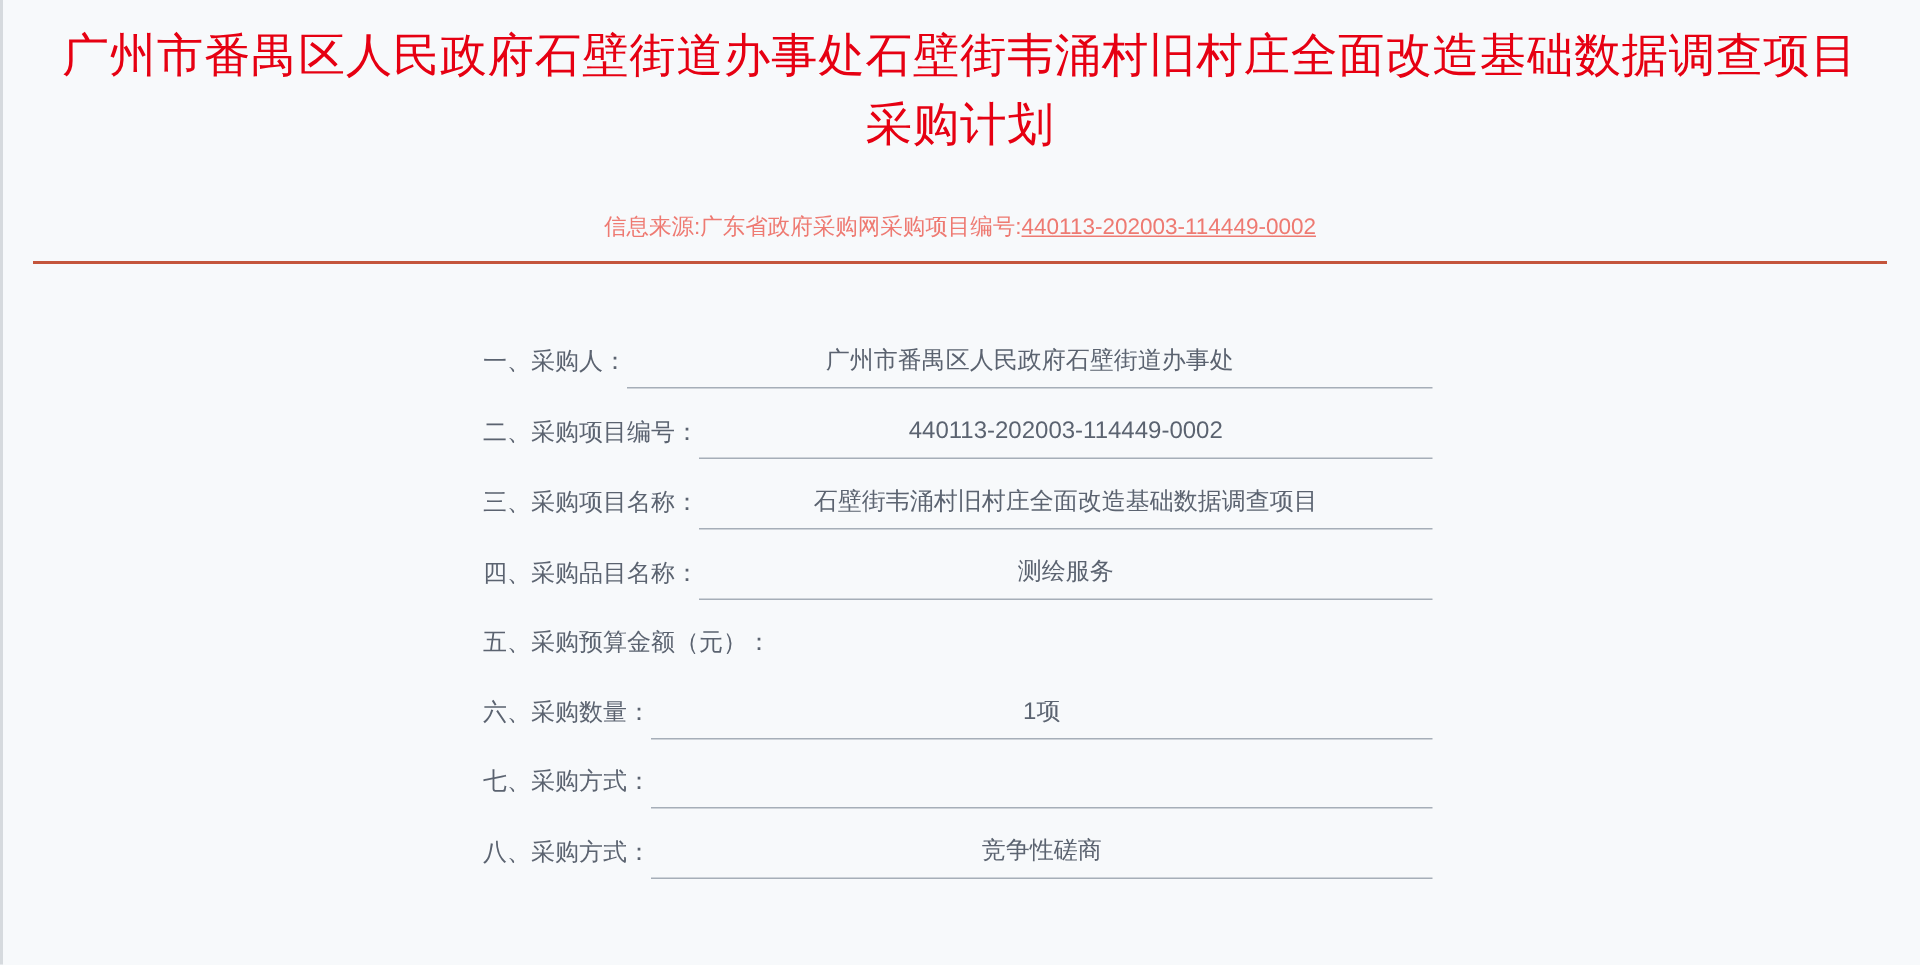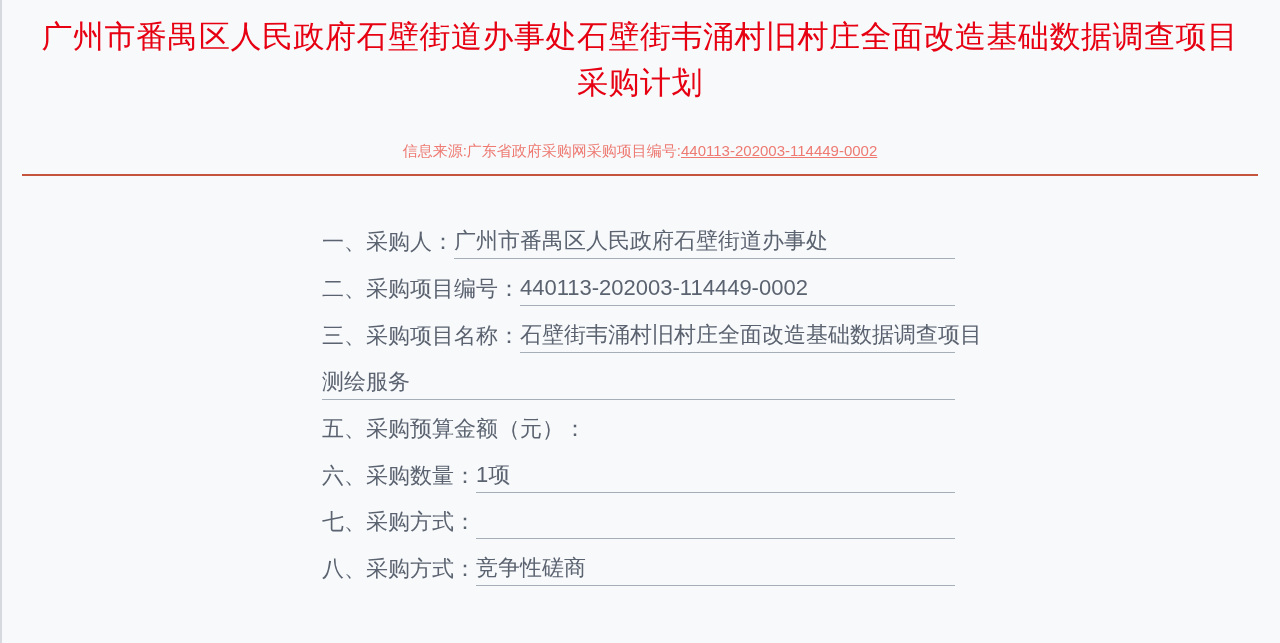--- a/index.html
+++ b/index.html
@@ -44,32 +44,32 @@
     background: #c4553c;
   }
   .form-area {
     margin: 53px 0 0 322px;
     width: 633px;
   }
   .form-row {
     display: flex;
     align-items: flex-end;
     margin-bottom: 17px;
-    font-size: 22px;
+    font-size: 16px;
     color: #5b6370;
   }
   .field-label {
     white-space: nowrap;
     padding-bottom: 5px;
     line-height: 24px;
   }
   .field-value {
     flex: 1;
     min-width: 40px;
-    text-align: left;
+    text-align: center;
     border-bottom: 1px solid #a6aeb8;
     padding-bottom: 5px;
     line-height: 24px;
     white-space: nowrap;
   }
 </style>
 </head>
 <body>
 
 <div class="page-left-edge"></div>
@@ -94,20 +94,21 @@
     <span class="field-label">二、采购项目编号：</span>
     <span class="field-value">440113-202003-114449-0002</span>
   </div>
 
   <div class="form-row">
     <span class="field-label">三、采购项目名称：</span>
     <span class="field-value">石壁街韦涌村旧村庄全面改造基础数据调查项目</span>
   </div>
 
   <div class="form-row">
+    <span class="field-label">四、采购品目名称：</span>
     <span class="field-value">测绘服务</span>
   </div>
 
   <div class="form-row">
     <span class="field-label">五、采购预算金额（元）：</span>
   </div>
 
   <div class="form-row">
     <span class="field-label">六、采购数量：</span>
     <span class="field-value">1项</span>

